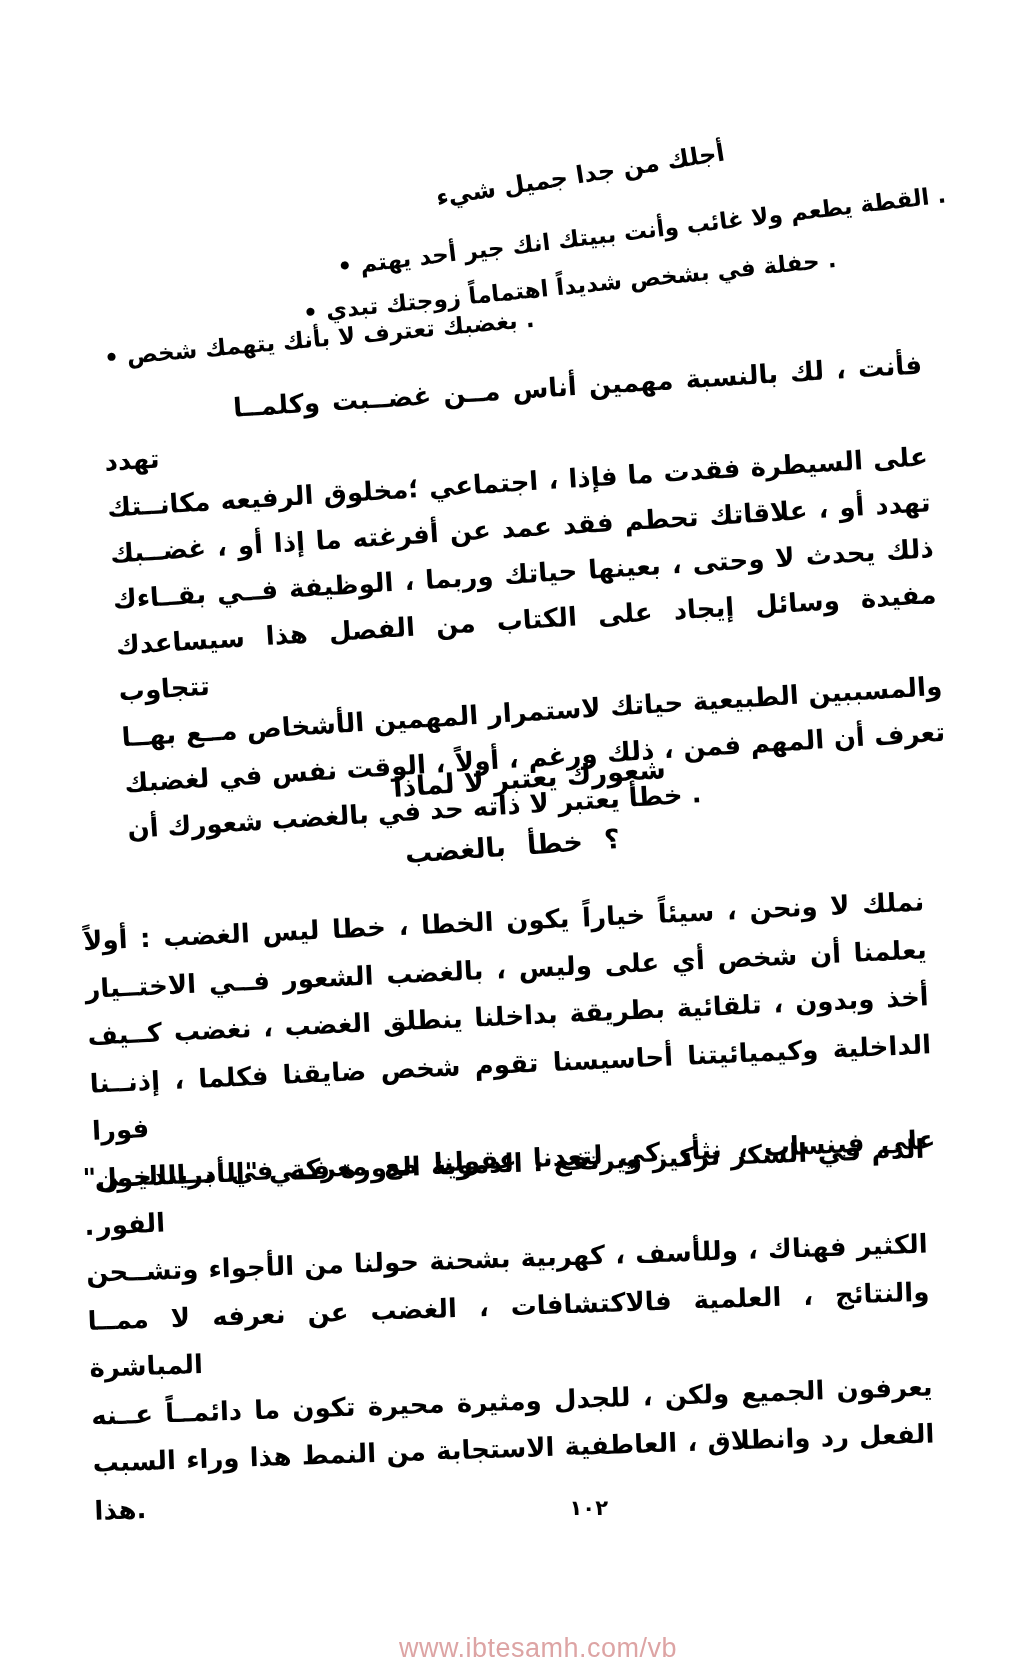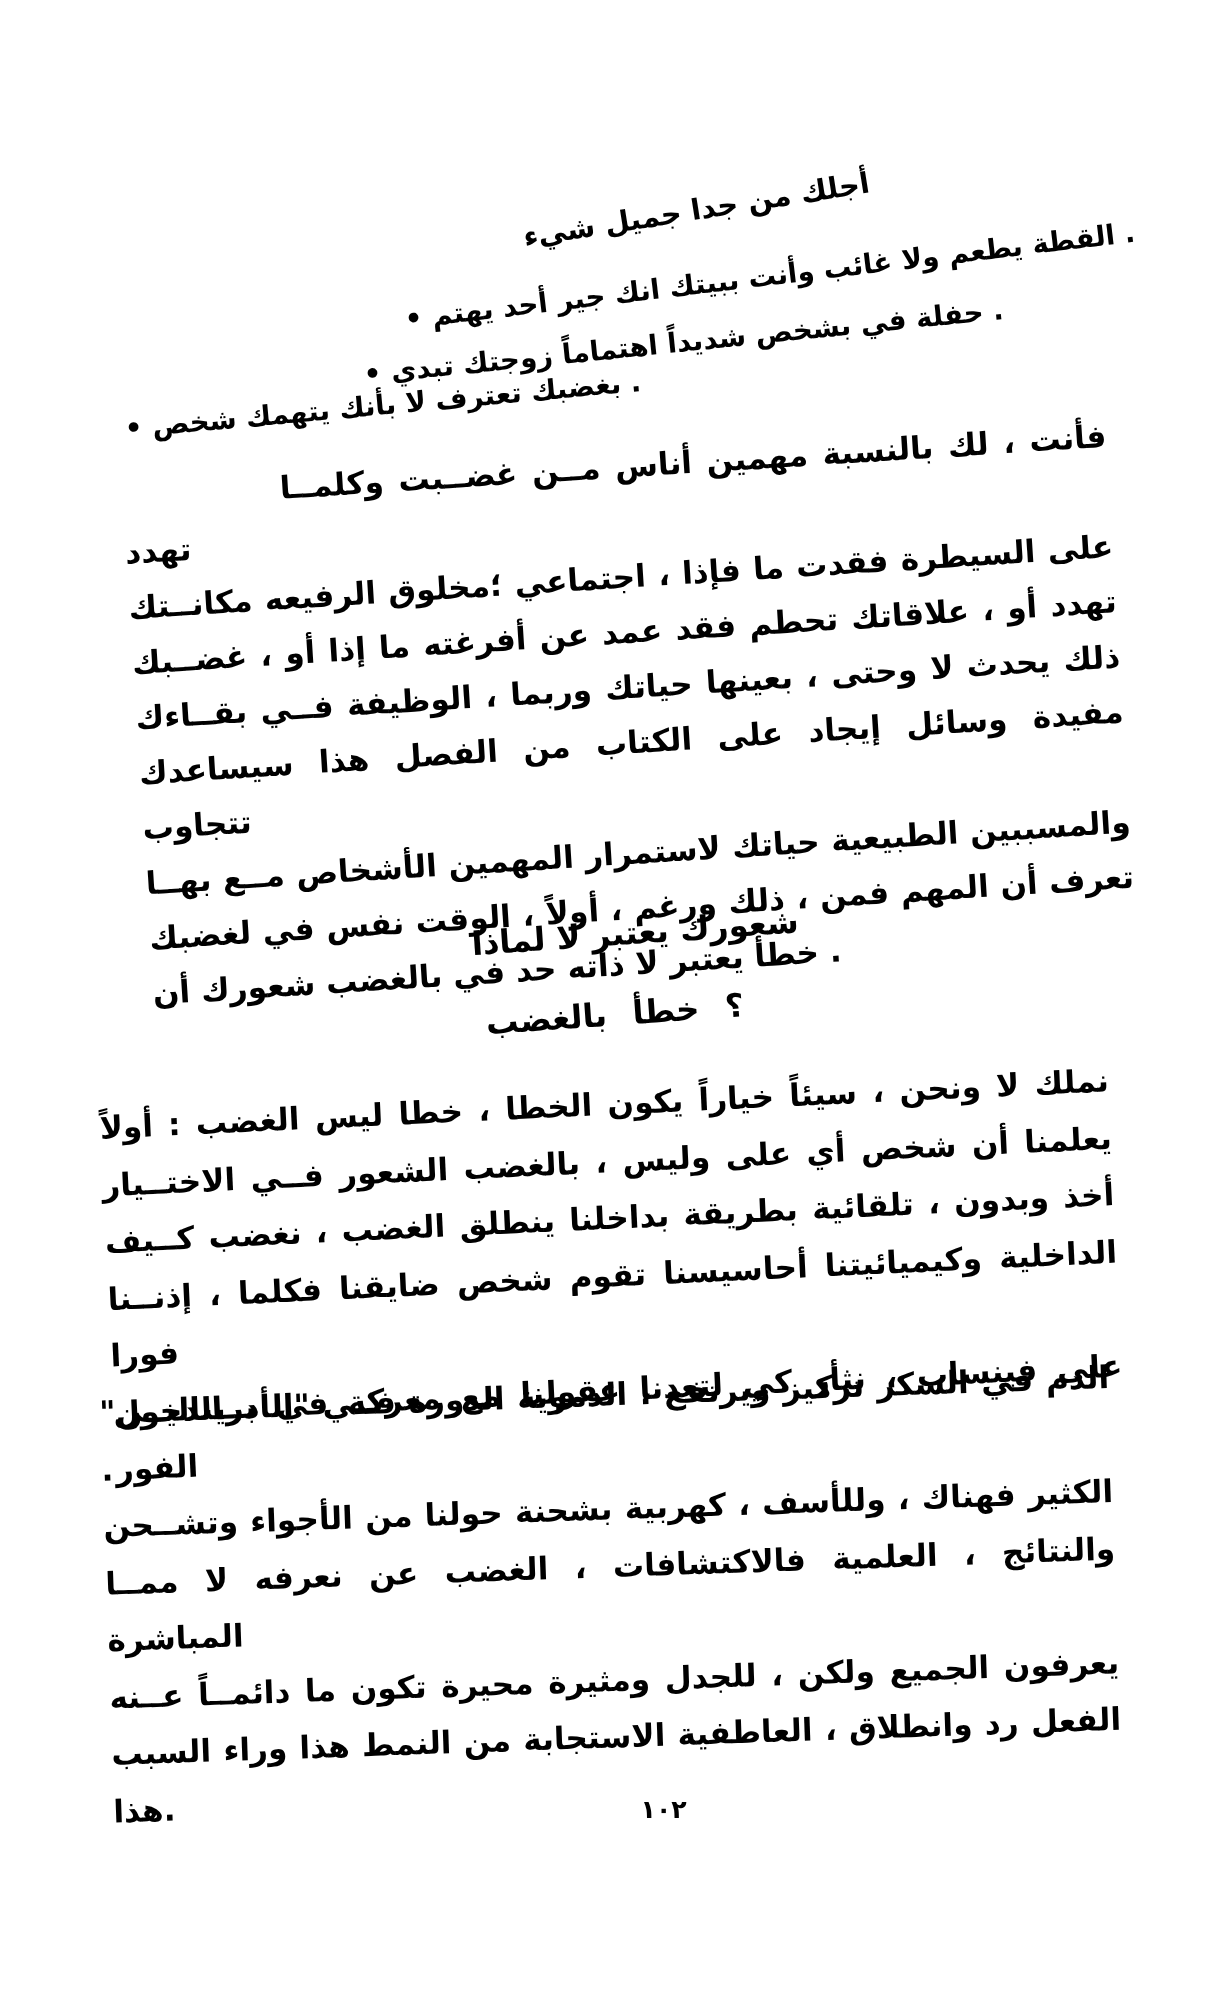--- a/index.html
+++ b/index.html
@@ -52,21 +52,21 @@
   .para2b{
     left:82px;top:1155px;width:842px;
     transform:rotate(-2deg);
     font-size:26px;line-height:47.5px;
   }
   .pagenum{
     position:absolute;
     left:498px;top:1496px;width:110px;
     font-size:21px;font-weight:bold;
     letter-spacing:11px;
-    text-align:center;
+    text-align:right;
   }
   .watermark{
     position:absolute;
     left:399px;top:1633px;width:290px;
     font-size:27px;
     font-weight:normal;
     letter-spacing:0.5px;
     font-family:"Liberation Sans", sans-serif;
   }
 </style>
@@ -108,14 +108,15 @@
   <div class="para para2b">
     <div class="pline">"الأدريناليــن"‎ فــي‎ الدورة‎ الدموية‎ ،‎ ويرتفع‎ تركيز‎ السكر‎ في‎ الدم‎ .‎</div>
     <div class="pline">وتشــحن‎ الأجواء‎ من‎ حولنا‎ بشحنة‎ كهربية‎ ،‎ وللأسف‎ ،‎ فهناك‎ الكثير‎</div>
     <div class="pline">ممــا‎ لا‎ نعرفه‎ عن‎ الغضب‎ ،‎ فالاكتشافات‎ العلمية‎ ،‎ والنتائج‎ المباشرة‎</div>
     <div class="pline">عــنه‎ دائمــاً‎ ما‎ تكون‎ محيرة‎ ومثيرة‎ للجدل‎ ،‎ ولكن‎ الجميع‎ يعرفون‎</div>
     <div class="pline last">السبب‎ وراء‎ هذا‎ النمط‎ من‎ الاستجابة‎ العاطفية‎ ،‎ وانطلاق‎ رد‎ الفعل‎ هذا.‎</div>
   </div>
 
   <div class="pagenum">١٠٢</div>
 
+  <div class="watermark" style="color: rgb(221, 164, 164);">www.ibtesamh.com/vb</div>
 
 </div>
 
 </body></html>

